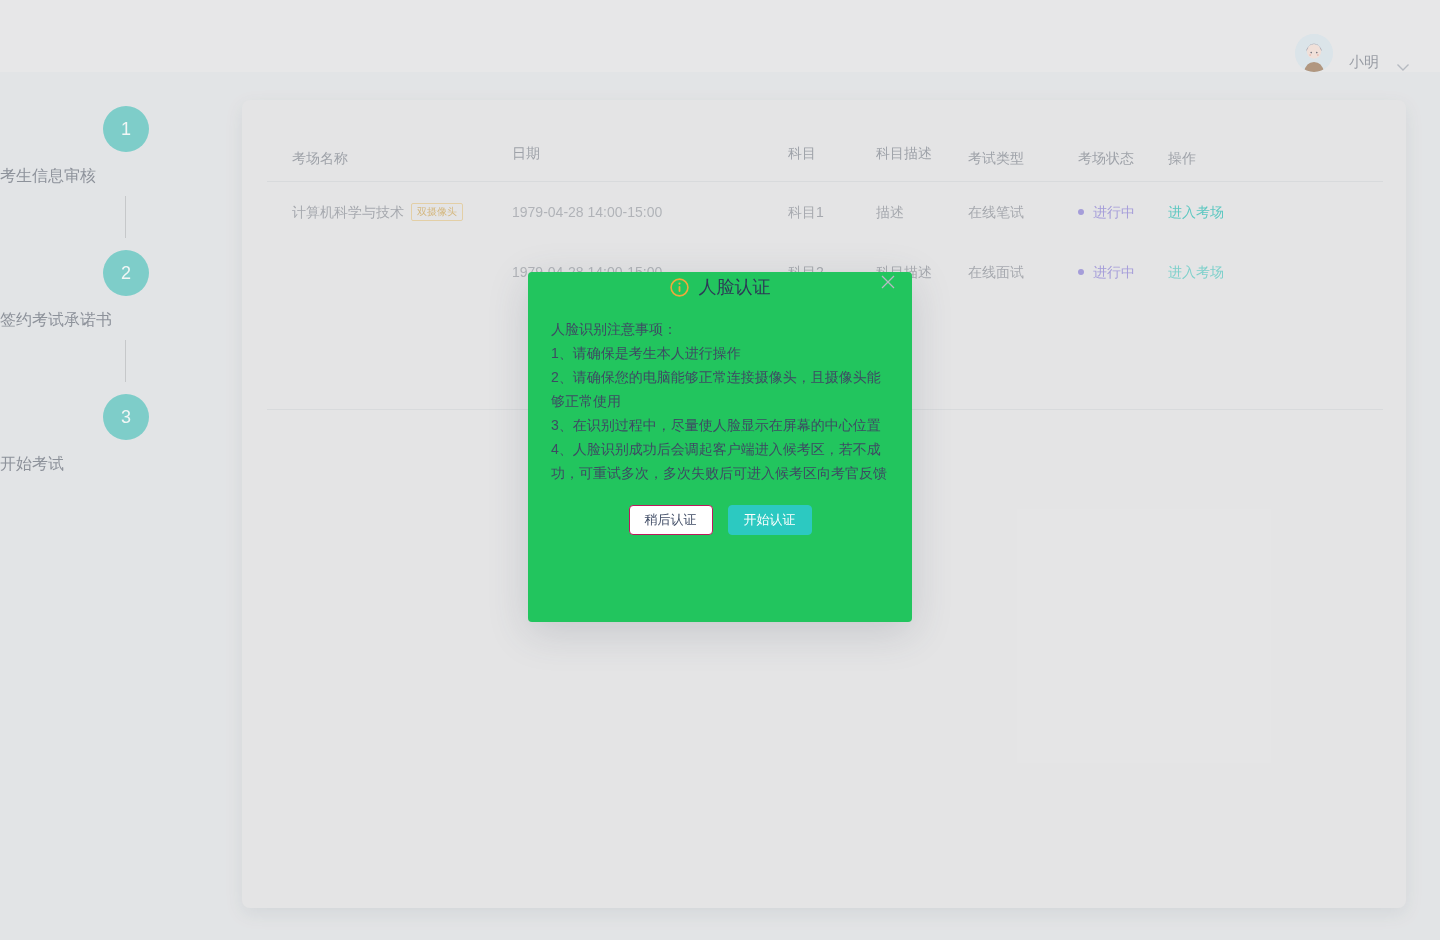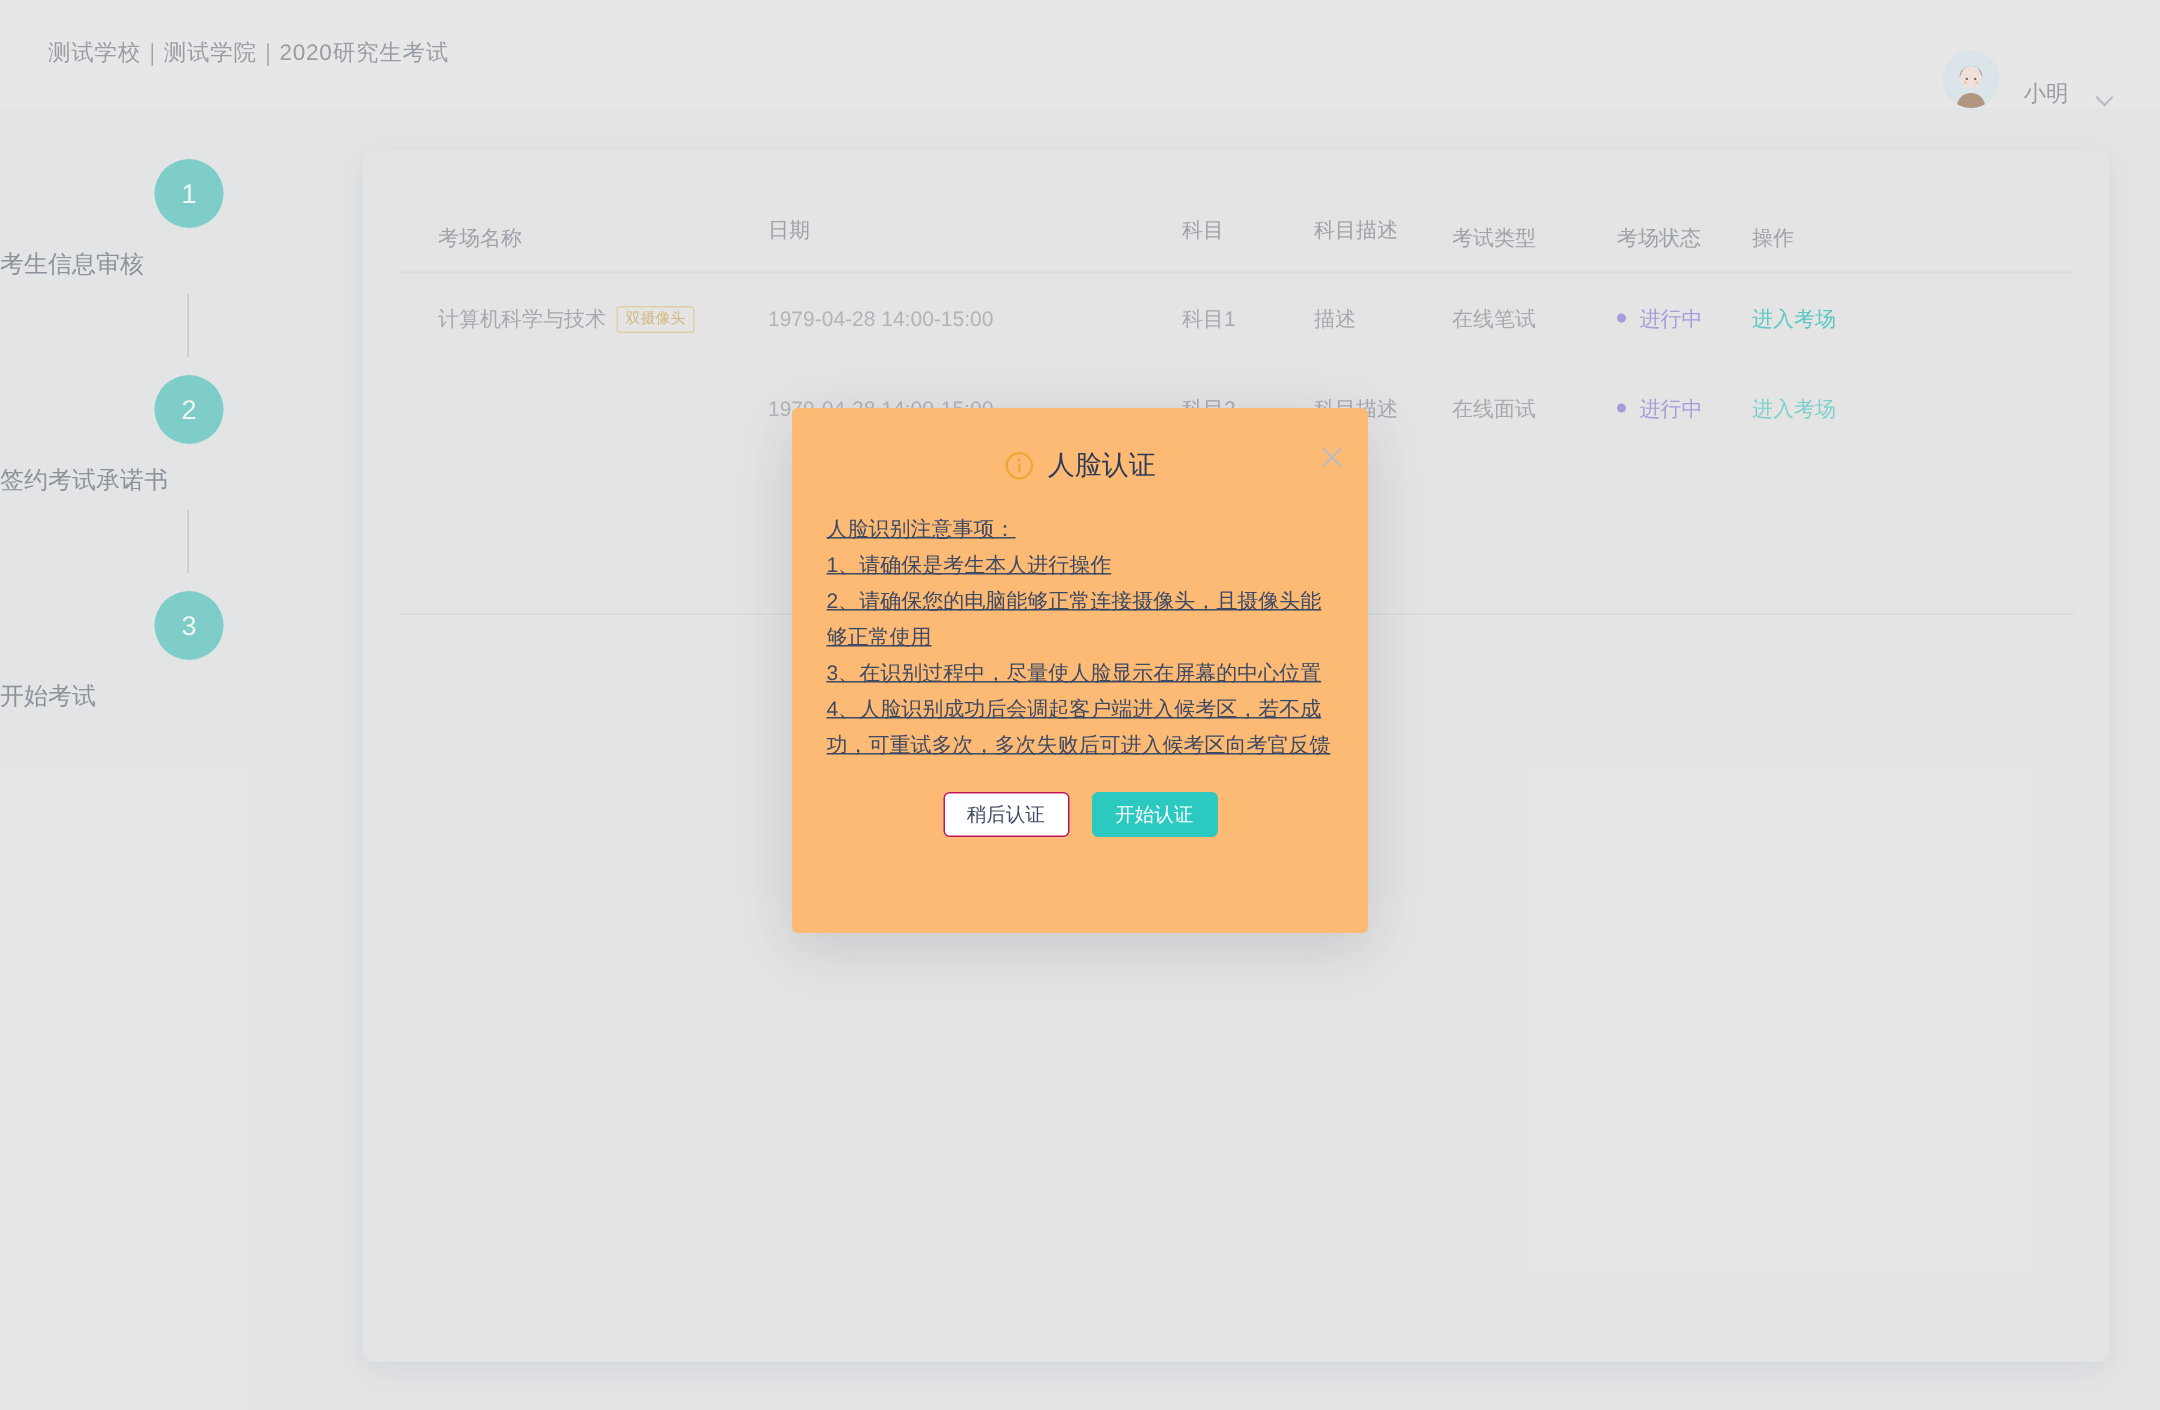--- a/index.html
+++ b/index.html
@@ -36,40 +36,39 @@
     color:#d8bb80; border:1px solid #e8d3a8; border-radius:2px; vertical-align:2px; background:transparent; }
   .status-dot { display:inline-block; width:6px; height:6px; border-radius:50%; background:#a79fdd;
     margin-right:9px; vertical-align:2px; }
   .status-txt { color:#a79fdd;font-family:Liberation Serif, serif; }
   .action { color:#5ccbc4; cursor:pointer; }
   .trow.r2 .action { color:#7fd4cf; }
 
   
   .overlay { position:absolute; left:0; top:0; width:1440px; height:940px; background:rgba(120,126,134,0.04); }
   .modal { position:absolute; left:50%; top:272px; width:384px; margin-left:-192px; min-height:350px;
-    background:#fdba74; border-radius:4px; box-shadow:0 10px 40px rgba(60,70,90,.18); padding:26px 23px 20px; }
+    background:#22c55e; border-radius:4px; box-shadow:0 10px 40px rgba(60,70,90,.18); padding:3px 23px 20px; }
   .m-head { position:relative; display:flex; align-items:center; justify-content:center; height:24px; }
   .m-title { margin-left:10px; font-size:18px; color:#2c3a56; }
   .m-close { position:absolute; right:-8px; top:-1px; width:18px; height:18px; border:none; background:none; cursor:pointer; padding:0; }
   .m-body { margin-top:18px; font-size:14px; color:#3e4a63; line-height:24px; }
   .m-intro { width:322px; }
-  .m-notice { margin-top:8px; width:338px;text-decoration:underline; }
+  .m-notice { margin-top:8px; width:338px; }
   .m-foot { margin-top:20px; display:flex; justify-content:center; gap:15px; }
   .btn { height:30px; padding:0 15px; font-size:13px; border-radius:4px; cursor:pointer;
     font-family:"Liberation Sans","DejaVu Sans",sans-serif; }
   .btn-later { background:#ffffff; border:1px solid #be185d; color:#414d66; }
   .btn-start { background:#2cc9c1; border:1px solid #2cc9c1; color:#ffffff;font-family:Liberation Mono, monospace; }
 </style>
 </head>
 <body>
 
 <div class="stage">
 
   <div class="hdr">
-    <div class="hdr-title">测试学校｜测试学院｜2020研究生考试</div>
     <div class="user">
       <div class="avatar">
         <svg width="38" height="38" viewBox="0 0 38 38">
           <circle cx="19" cy="19" r="19" fill="#dfe9ee"></circle>
           <path d="M9,38 q2,-10 10,-10 q8,0 10,10 z" fill="#b39881"></path>
           <circle cx="19" cy="17.5" r="7.2" fill="#f5e4dd"></circle>
           <path d="M11.4,17.5 a7.6,7.6 0 0 1 15.2,0 l-1.4,-3.4 a6.6,6.6 0 0 0 -12.4,0 z" fill="#8d8593"></path>
           <circle cx="16.2" cy="18.6" r="0.8" fill="#6d6d78"></circle>
           <circle cx="21.8" cy="18.6" r="0.8" fill="#6d6d78"></circle>
           <circle cx="15.2" cy="21" r="1" fill="#eec6bd"></circle>

